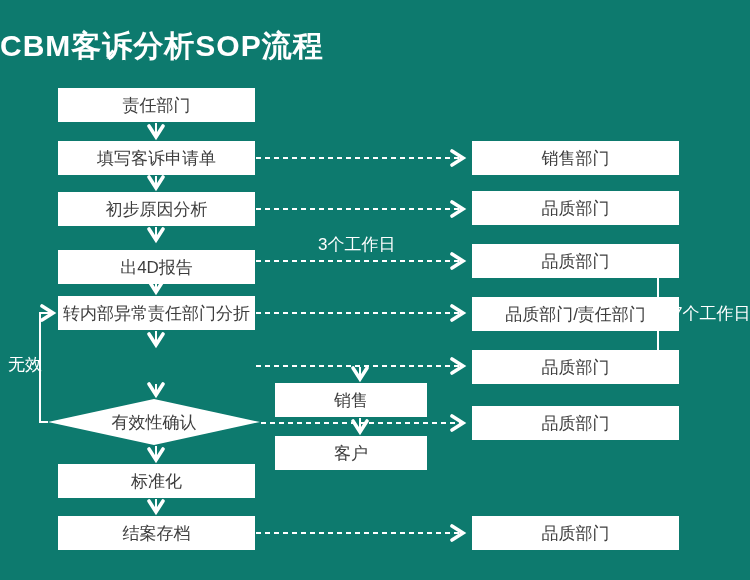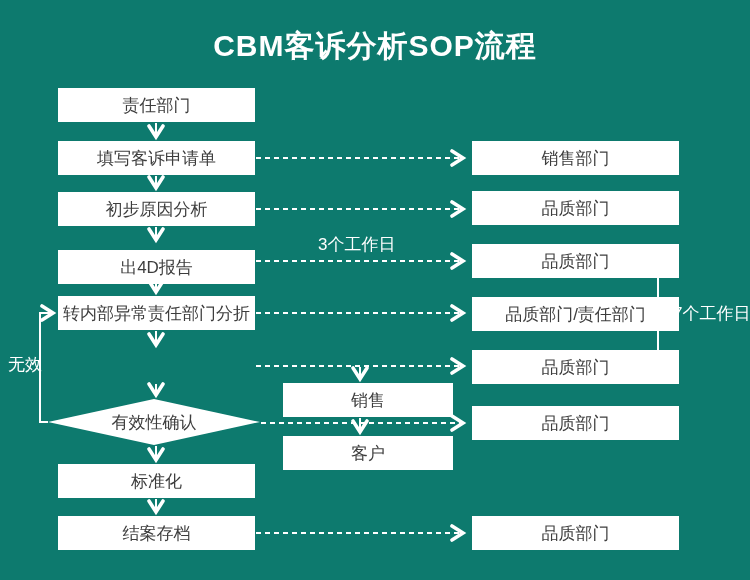--- a/index.html
+++ b/index.html
@@ -9,30 +9,30 @@
     --line:#ffffff;
     --title:#ffffff;
   }
   html,body{margin:0;padding:0;}
   body{background:var(--bg);font-family:"Liberation Sans","DejaVu Sans",sans-serif;}
   .stage{
     position:relative;width:750px;height:580px;background:var(--bg);overflow:hidden;
   }
   .title{
     position:absolute;top:26px;left:0;width:750px;margin:0;
-    text-align:center;color:var(--title);font-size:30px;font-weight:bold;letter-spacing:1px;
+    text-align:left;color:var(--title);font-size:30px;font-weight:bold;letter-spacing:1px;
   }
   .box{
     position:absolute;background:var(--box-fill);color:var(--box-text);
     display:flex;align-items:center;justify-content:center;
     font-size:17px;line-height:1;white-space:nowrap;
   }
   .flow-box{left:58px;width:197px;height:34px;}
   .dept-box{left:472px;width:207px;height:34px;}
-  .mid-box{left:283px;width:170px;height:34px;}
+  .mid-box{left:275px;width:152px;height:34px;}
   .diamond{
     position:absolute;left:48px;top:399px;width:212px;height:46px;
     background:var(--box-fill);color:var(--box-text);
     clip-path:polygon(50% 0,100% 50%,50% 100%,0 50%);
     display:flex;align-items:center;justify-content:center;font-size:17px;white-space:nowrap;
   }
   .note{
     position:absolute;color:var(--line);font-size:17px;line-height:1;white-space:nowrap;
   }
   svg.connectors{position:absolute;left:0;top:0;width:750px;height:580px;pointer-events:none;}

